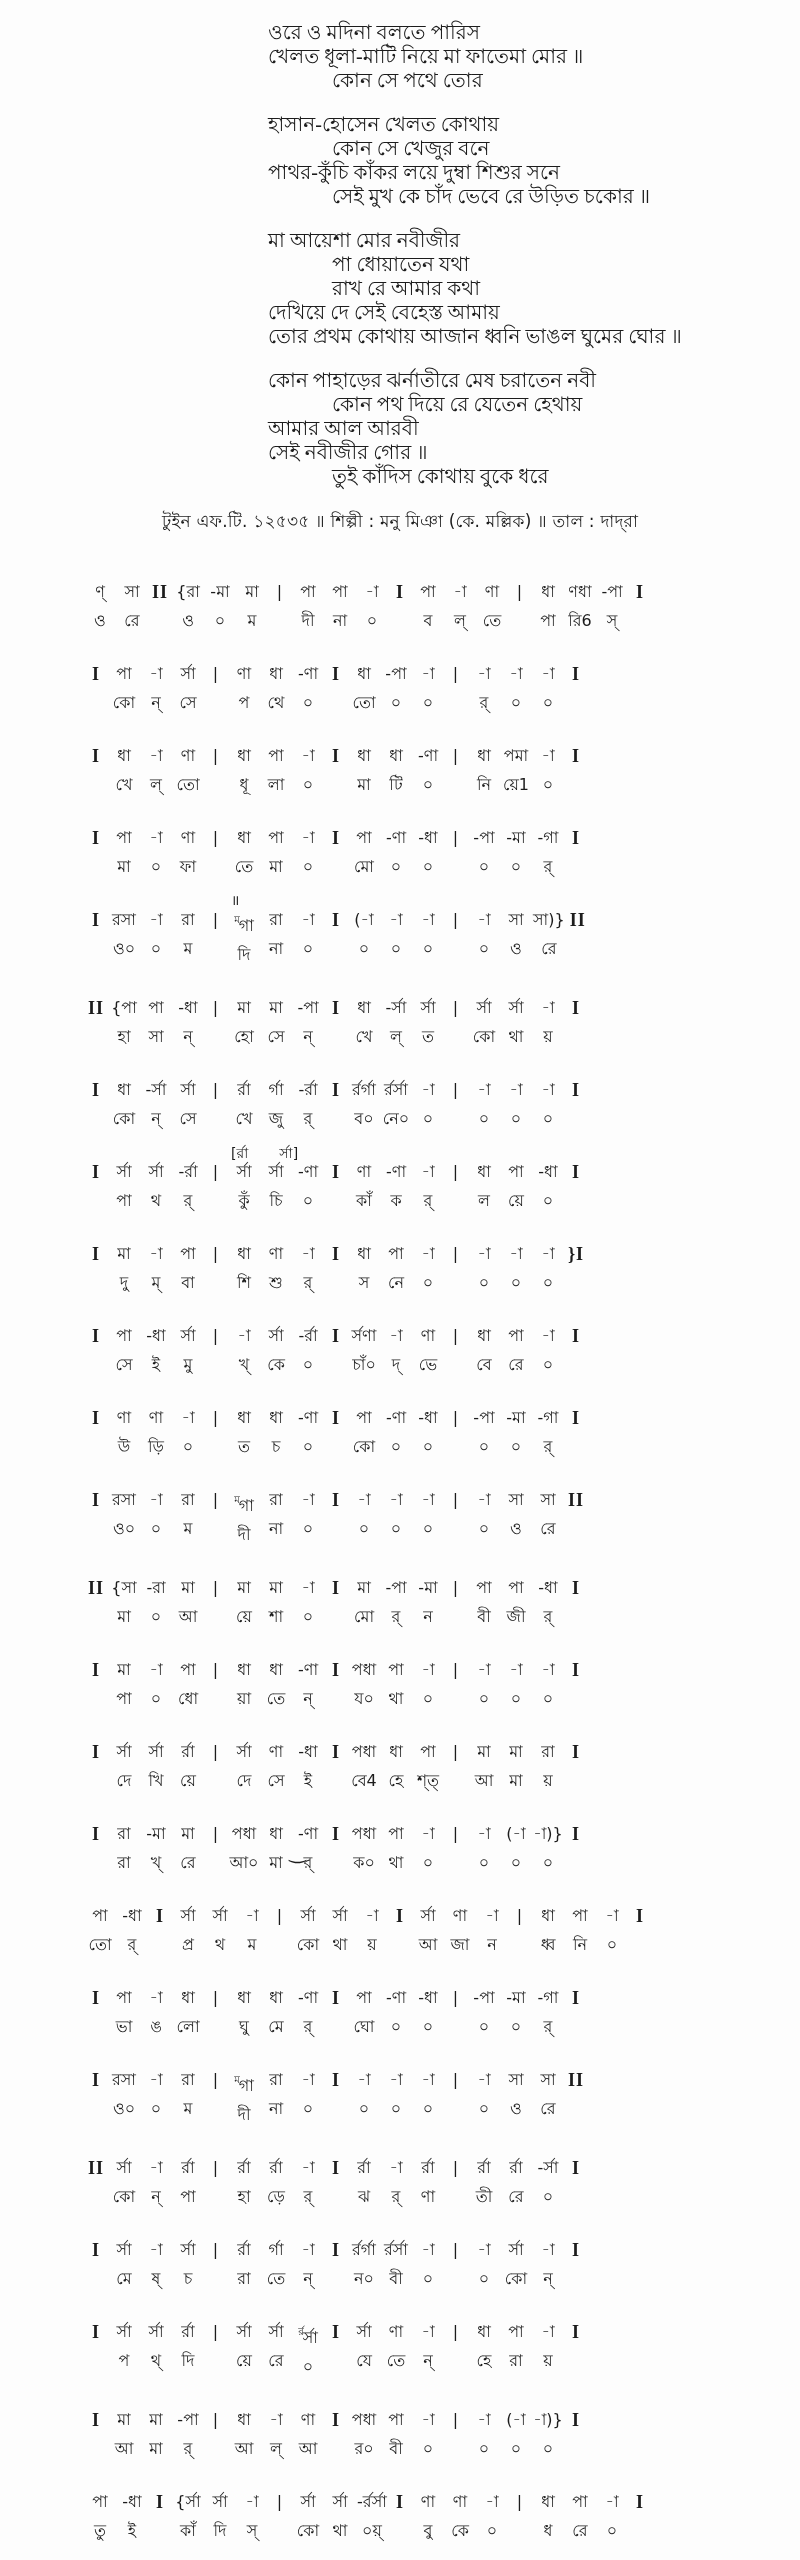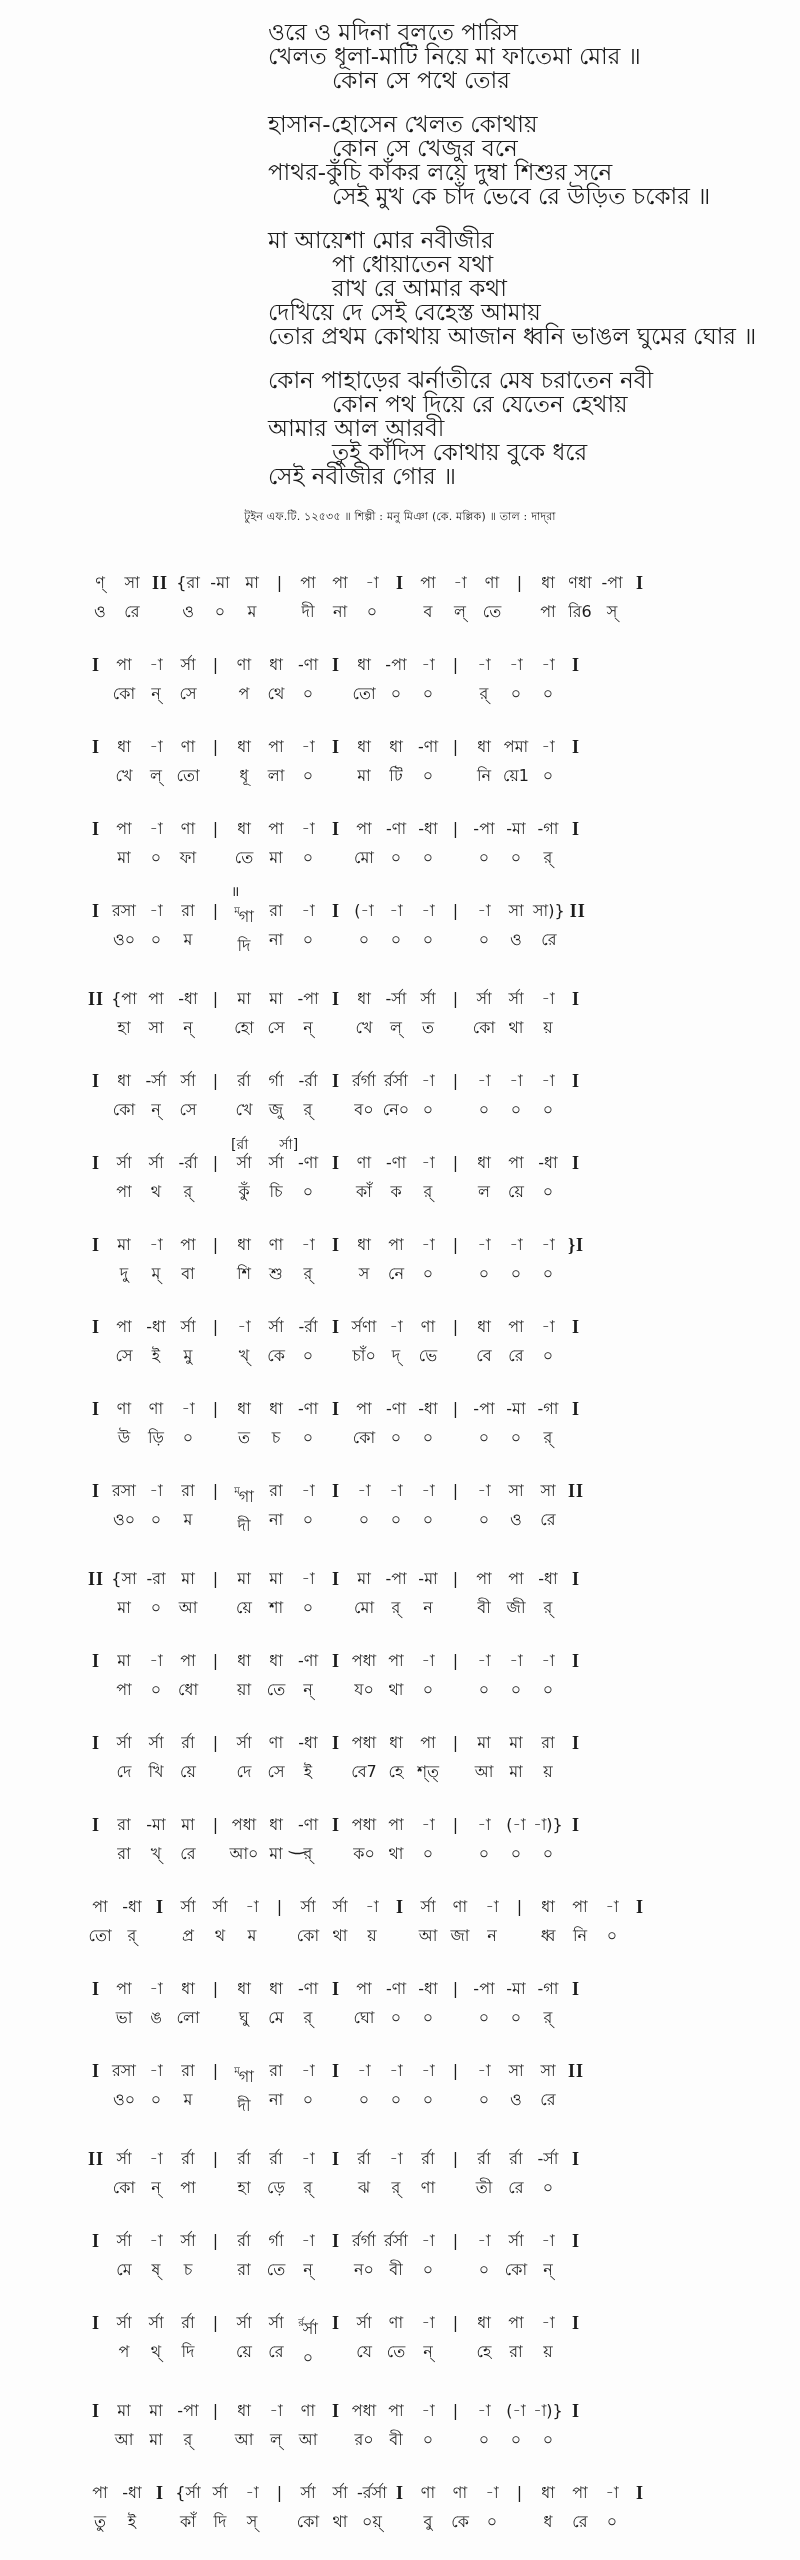--- a/index.html
+++ b/index.html
@@ -6,28 +6,29 @@
   body{
     width:800px;height:2560px;
     background:#fdfdfd;color:#1c1c1c;
     font-family:"DejaVu Sans","Liberation Sans",sans-serif;
     position:relative;overflow:hidden;
   }
   .page{position:absolute;top:0;left:0;width:800px;}
   
   .poem{padding-top:20px;}
   .poem-line{
-    margin-left:268px;font-size:23px;line-height:24px;
+    margin-left:268px;font-size:20px;line-height:24px;
     white-space:pre;
+    font-family:Liberation Serif, serif;
   }
   .poem-line.indent{margin-left:332px;}
   .stanza{margin-bottom:20px;}
   
   .credits{
-    text-align:center;font-size:11px;margin:14px 0 26px 0;
+    text-align:center;font-size:17px;margin:14px 0 26px 0;
     letter-spacing:.2px;
   }
   
   .notation{margin-left:84px;width:660px;}
   .nrow{
     display:flex;align-items:flex-start;
     margin-bottom:13px;padding-top:20px;
   }
   .tok{
     display:inline-flex;flex-direction:column;align-items:center;
@@ -71,22 +72,22 @@
         <div class="poem-line">মা আয়েশা মোর নবীজীর</div>
         <div class="poem-line indent">পা ধোয়াতেন যথা</div>
         <div class="poem-line indent">রাখ রে আমার কথা</div>
         <div class="poem-line">দেখিয়ে দে সেই বেহেস্ত আমায়</div>
         <div class="poem-line">তোর প্রথম কোথায় আজান ধ্বনি ভাঙল ঘুমের ঘোর ॥</div>
       </div>
       <div class="stanza">
         <div class="poem-line">কোন পাহাড়ের ঝর্নাতীরে মেষ চরাতেন নবী</div>
         <div class="poem-line indent">কোন পথ দিয়ে রে যেতেন হেথায়</div>
         <div class="poem-line">আমার আল আরবী</div>
+        <div class="poem-line">সেই নবীজীর গোর ॥</div>
         <div class="poem-line indent">তুই কাঁদিস কোথায় বুকে ধরে</div>
-        <div class="poem-line">সেই নবীজীর গোর ॥</div>
       </div>
     </div>
   <div class="credits">টুইন এফ.টি. ১২৫৩৫ ॥ শিল্পী : মনু মিঞা (কে. মল্লিক) ॥ তাল : দাদ্‌রা</div>
   <div class="notation" id="notation">
       <div class="nrow">
         <span class="tok">
           <span class="s">ণ্</span>
           <span class="l">ও</span>
         </span>
         <span class="tok">
@@ -1033,21 +1034,21 @@
         </span>
         <span class="tok">
           <span class="s">-ধা</span>
           <span class="l">ই</span>
         </span>
         <span class="tok bar">
           <span class="s">I</span>
         </span>
         <span class="tok">
           <span class="s">পধা</span>
-          <span class="l">বে7</span>
+          <span class="l">বে4</span>
         </span>
         <span class="tok">
           <span class="s">ধা</span>
           <span class="l">হে</span>
         </span>
         <span class="tok">
           <span class="s">পা</span>
           <span class="l">শ্ত্</span>
         </span>
         <span class="tok bar thin">

